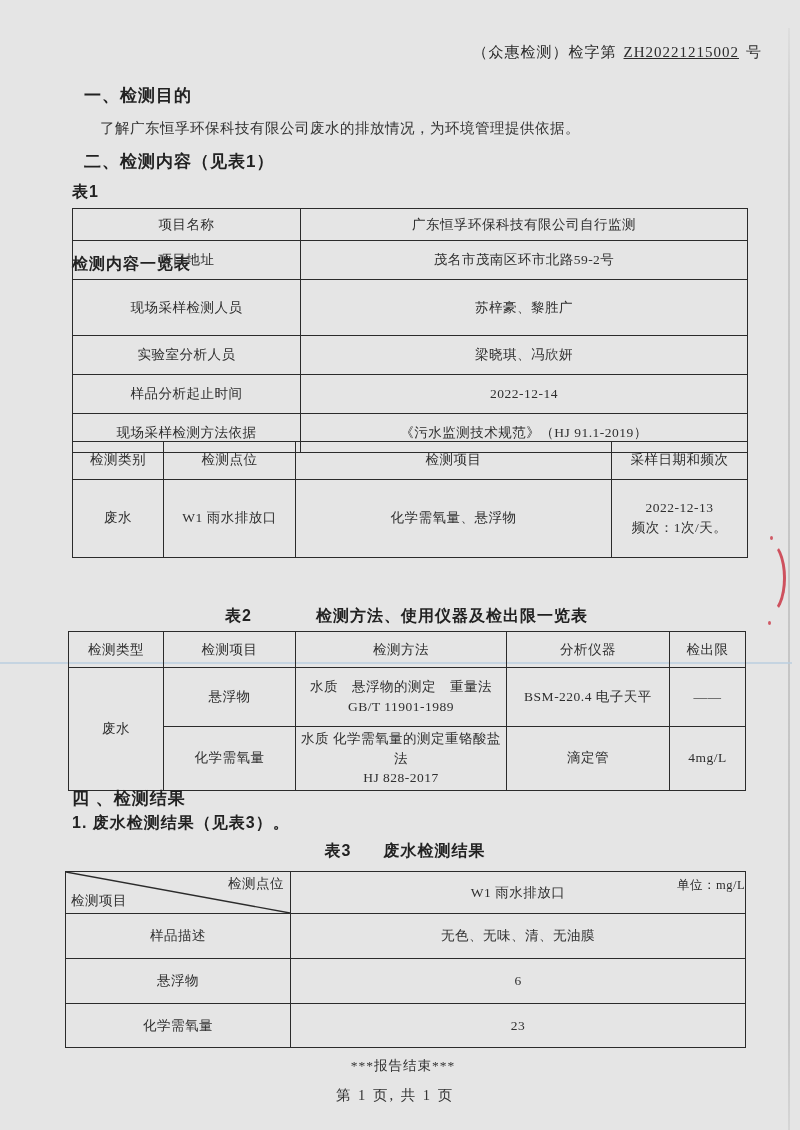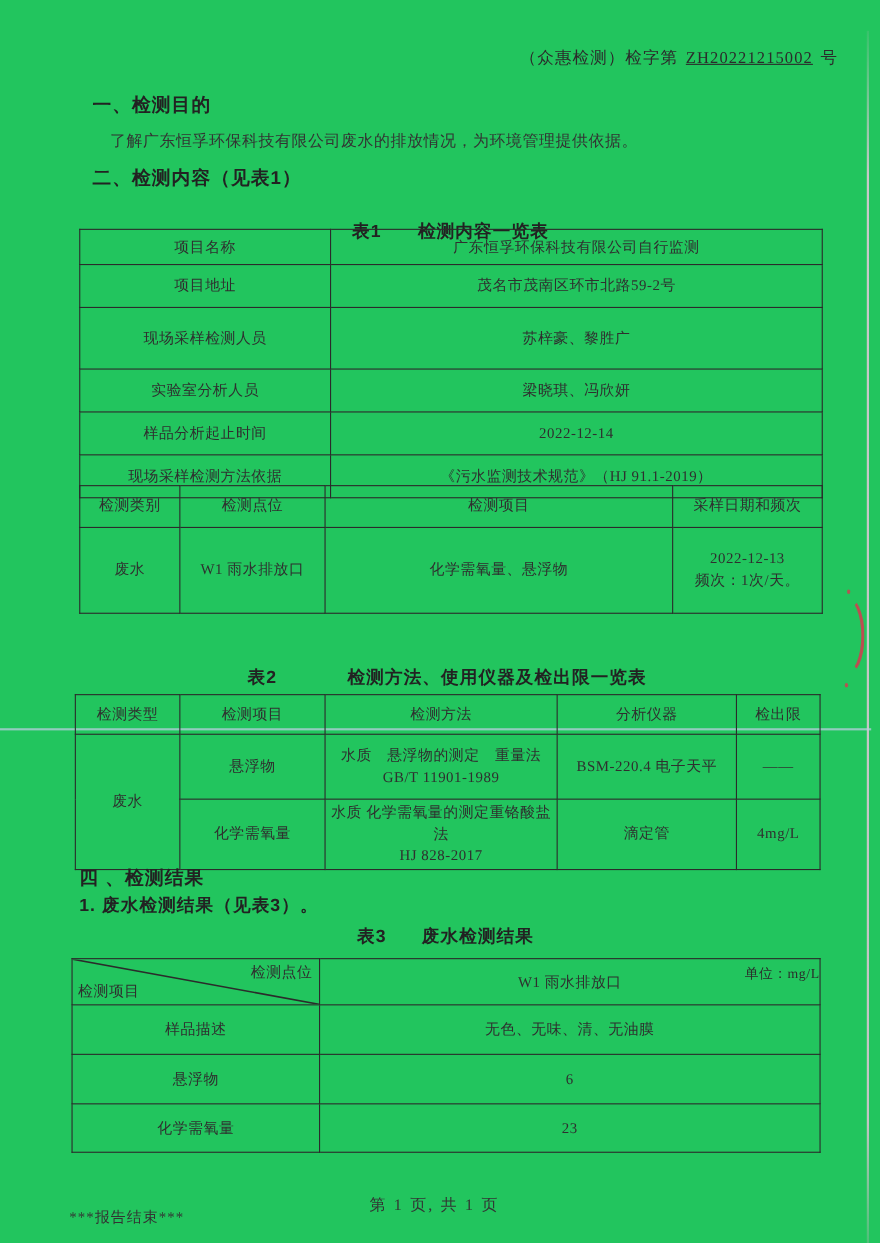--- a/index.html
+++ b/index.html
@@ -6,21 +6,21 @@
   html, body { background: #ffffff; }
   body {
     font-family: "Liberation Serif", serif;
     color: #2e2e2e;
     width: 800px;
   }
   .canvas {
     position: relative;
     width: 800px;
     height: 1130px;
-    background: #22c55e;
+    background: #e5e5e5;
     overflow: hidden;
   }
 
   
   .page-edge {
     position: absolute;
     top: 28px; bottom: 0;
     left: 788px;
     width: 2px;
     background: linear-gradient(to bottom, rgba(180,180,180,0.15), #c8c8c8 12%, #c4c4c4 90%, rgba(180,180,180,0.3));
@@ -112,25 +112,24 @@
   
   .diag-cell { position: relative; padding: 0; }
   .diag-cell svg { position: absolute; top: 0; left: 0; width: 100%; height: 100%; }
   .diag-top { position: absolute; top: 3px; right: 6px; font-size: 13.5px; }
   .diag-bottom { position: absolute; bottom: 3px; left: 5px; font-size: 13.5px; }
 
   
   .footer-end {
     position: absolute;
     width: 680px; left: 63px;
-    text-align: left;
+    text-align: center;
     font-size: 13.5px;
     color: #333;
     letter-spacing: 1px;
-    margin-top: 41px;
   }
   .footer-page {
     position: absolute;
     width: 680px; left: 55px;
     text-align: center;
     font-size: 14.5px;
     color: #333;
     letter-spacing: 2px;
   }
 </style>
@@ -147,21 +146,21 @@
 
   <div class="header-line">
     <span>（众惠检测）检字第</span><span class="code">ZH20221215002</span><span>号</span>
   </div>
 
   <div class="sec-title" style="top:84px; left:84px;">一、检测目的</div>
   <div class="body-text" style="top:119px; left:100px;">了解广东恒孚环保科技有限公司废水的排放情况，为环境管理提供依据。</div>
 
   <div class="sec-title" style="top:150px; left:84px;">二、检测内容（见表1）</div>
 
-  <div class="tbl-caption" style="top:200px; left:72px; width:675px; gap:33px;">
+  <div class="tbl-caption" style="top:182px; left:72px; width:675px; gap:51px;flex-direction:column;">
     <span>表1</span>
     <span>检测内容一览表</span>
   </div>
 
   <table style="top:208px; left:72px; width:675px;">
     <colgroup>
         <col style="width:228px">
         <col style="width:447px">
       </colgroup>
     <tbody>

